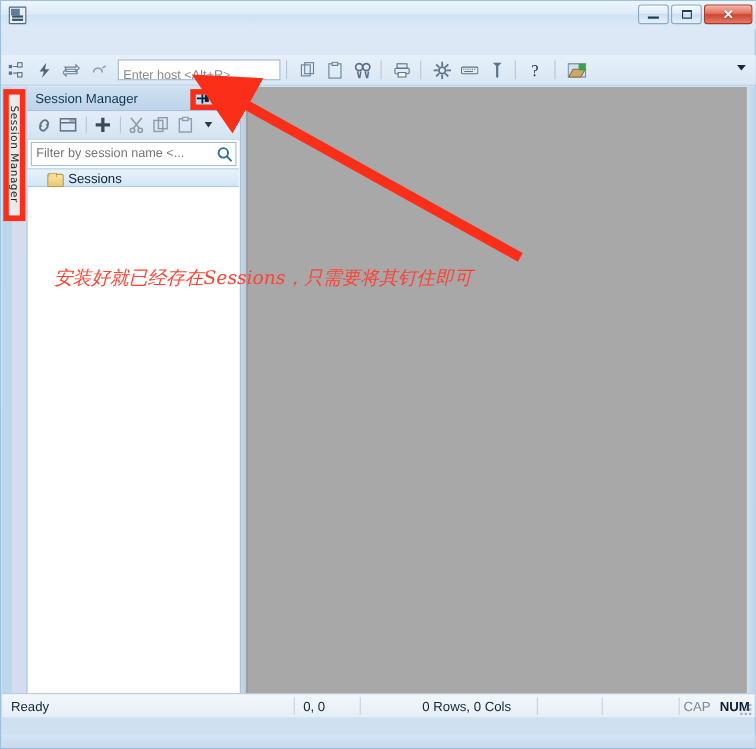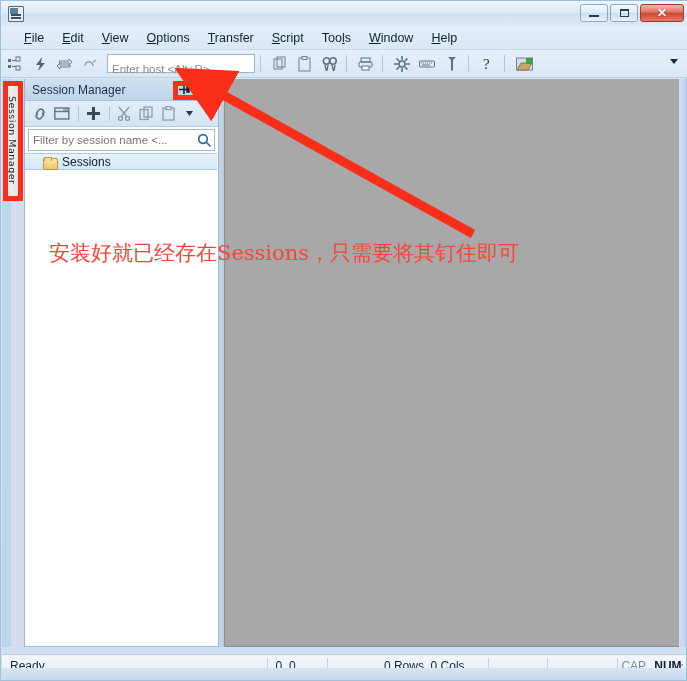--- a/index.html
+++ b/index.html
@@ -187,21 +187,21 @@
     position: absolute; left: 223px; top: 78px; width: 457px; height: 568px;
     background: #a8a8a8; border: 1px solid #8d8d8d; border-top: none;
   }
   .term-right-edge {
     position: absolute; right: 0; top: 78px; width: 7px; height: 568px;
     background: linear-gradient(90deg,#cfe0f0 0%,#bed4e8 100%);
   }
 
   
   .statusbar {
-    position: absolute; left: 1px; bottom: 4px; width: 684px; height: 22px;
+    position: absolute; left: 1px; bottom: 28px; width: 684px; height: 22px;
     display: flex; align-items: center;
     background: linear-gradient(180deg,#f3f7fb 0%,#e6eef6 100%);
     border-top: 1px solid #b9cde0;
     font-size: 12px; color: #102738;
   }
   .sb-cell { height: 22px; display: flex; align-items: center; padding-left: 8px; }
   .sb-div { width: 1px; height: 16px; background: #c4d3e0; }
   .sb-ready { width: 278px; }
   .sb-pos { width: 62px; }
   .sb-rows { width: 118px; margin-left: 48px; }
@@ -224,21 +224,21 @@
   .anno-box {
     position: absolute; border: 5px solid #fb2e19; pointer-events: none;
   }
   #box-vtab { left: 2px; top: 80px; width: 20px; height: 120px; }
   #box-pin  { left: 172px; top: 80px; width: 26px; height: 19px; }
   #box-close{ left: 198px; top: 81px; width: 16px; height: 17px; }
 
   .anno-text {
     position: absolute; left: 48px; top: 236px; width: 618px;
     font-family: "DejaVu Serif", serif;
-    font-size: 21px; line-height: 32px; color: #fb4436;
+    font-size: 17px; line-height: 32px; color: #fb4436; font-style: italic;
   }
   .anno-arrow { position: absolute; left: 0; top: 0; pointer-events: none; }
 </style>
 </head>
 <body>
 
 <div id="app">
 
   <div class="titlebar">
     <div class="app-icon"></div>
@@ -248,31 +248,20 @@
         </div>
       <div class="winbtn">
           <i class="gl-max"></i>
         </div>
       <div class="winbtn close">
           <span class="gl-close">✕</span>
         </div>
     </div>
   </div>
 
-  <div class="menubar">
-    <div class="menuitem"><u>F</u>ile</div>
-    <div class="menuitem"><u>E</u>dit</div>
-    <div class="menuitem"><u>V</u>iew</div>
-    <div class="menuitem"><u>O</u>ptions</div>
-    <div class="menuitem"><u>T</u>ransfer</div>
-    <div class="menuitem"><u>S</u>cript</div>
-    <div class="menuitem">Too<u>l</u>s</div>
-    <div class="menuitem"><u>W</u>indow</div>
-    <div class="menuitem"><u>H</u>elp</div>
-  </div>
 
   <div class="toolbar">
     <div class="tb-icon">
       <svg width="16" height="16" viewBox="0 0 16 16">
         <rect x="1" y="3" width="3" height="3" fill="#5c7286"></rect>
         <rect x="1" y="9" width="3" height="3" fill="#5c7286"></rect>
         <rect x="9" y="1" width="4" height="4" fill="none" stroke="#5c7286"></rect>
         <rect x="9" y="10" width="4" height="4" fill="none" stroke="#5c7286"></rect>
         <path d="M5 4.5h4M5 10.5h4" stroke="#5c7286" fill="none"></path>
       </svg>

